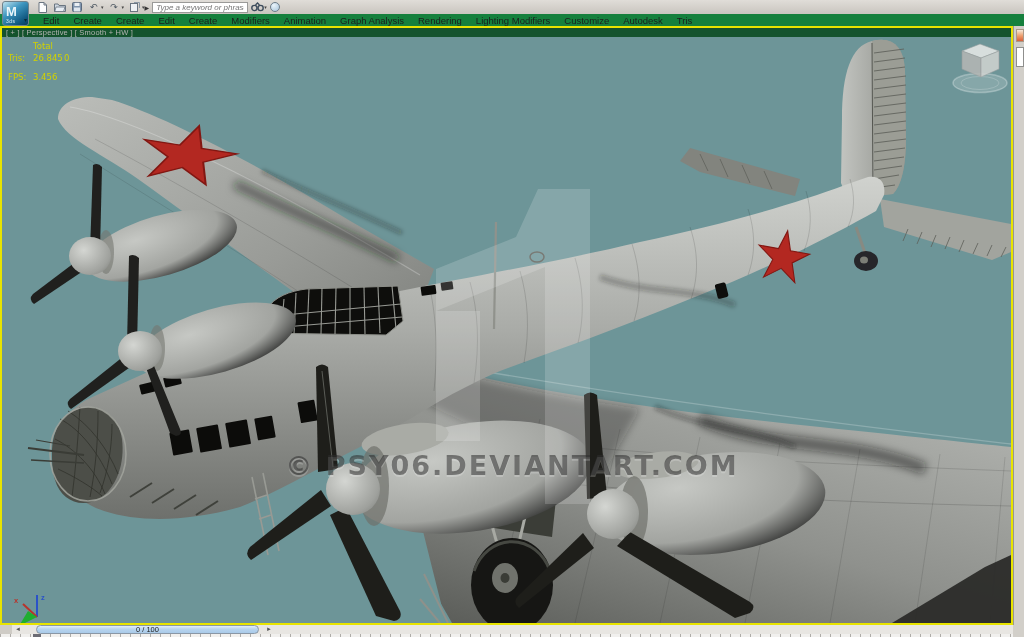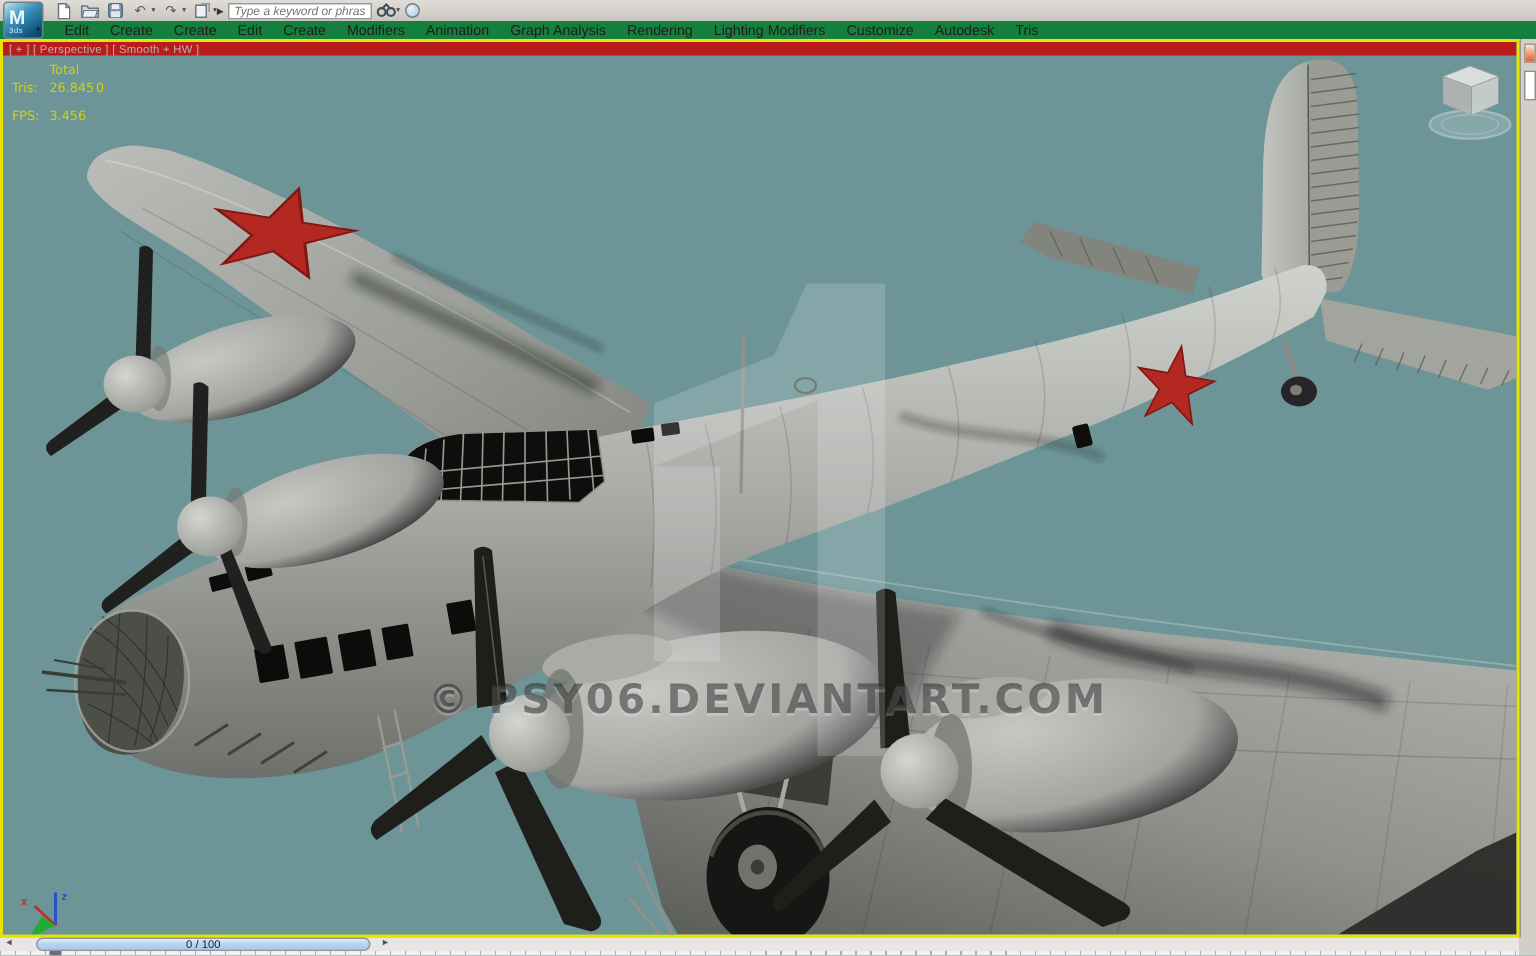--- a/index.html
+++ b/index.html
@@ -32,34 +32,34 @@
     background:radial-gradient(circle at 35% 30%,#eaf4fb,#a7c4da);box-sizing:border-box;}
 
   
   .menubar{position:absolute;left:0;top:14px;width:1024px;height:12px;
     background:#15803d;display:flex;align-items:center;padding-left:36px;box-sizing:border-box;}
   .menu-item{font-size:9.5px;color:#1c1c1c;padding:0 7px;white-space:nowrap;cursor:default;}
 
   
   .viewport{position:absolute;left:0;top:26px;width:1013px;height:599px;
     border:2px solid #e8e400;box-sizing:border-box;background:#6d9598;overflow:hidden;}
-  .vplabelstrip{position:absolute;left:0;top:0;width:100%;height:9px;background:#b91c1c;
+  .vplabelstrip{position:absolute;left:0;top:0;width:100%;height:9px;background:#14532d;
     display:flex;align-items:center;z-index:30;}
   .vplabel{font-size:7.5px;color:#b4b4b2;margin-left:4px;letter-spacing:.2px;white-space:nowrap;}
   .vpsvg{position:absolute;left:0;top:0;width:1009px;height:595px;}
 
   
   .cpanel{position:absolute;right:0;top:26px;width:11px;height:611px;background:#d2cfc9;
     border-left:1px solid #9a968f;box-sizing:border-box;}
   .cpanel .picon{position:absolute;left:2px;top:3px;width:8px;height:13px;
     background:linear-gradient(180deg,#f6e9da 0%,#ec9b6a 55%,#d95f3b 100%);border:1px solid #a98;box-sizing:border-box;}
   .cpanel .pfield{position:absolute;left:2px;top:21px;width:8px;height:20px;background:#fff;border:1px solid #8f8f8d;box-sizing:border-box;}
 
   
-  .sliderbar{position:absolute;left:0;top:625px;width:1013px;height:9px;background:#e8e6e2;}
+  .sliderbar{position:absolute;left:12px;top:625px;width:1013px;height:9px;background:#e8e6e2;}
   .tsarrow{position:absolute;top:1px;font-size:6px;color:#555;line-height:7px;}
   .tsarrow.left{left:3px;} .tsarrow.right{left:254px;}
   .timeslider{position:absolute;left:24px;top:0px;width:223px;height:9px;border-radius:5px;
     border:1px solid #8a97a5;background:linear-gradient(#e2effc,#b8d4ee 45%,#a9cae9);
     box-sizing:border-box;display:flex;align-items:center;justify-content:center;
     font-size:7.5px;color:#222;}
   .trackbar{position:absolute;left:0;top:634px;width:1013px;height:3px;background:#f1f0ee;
     background-image:repeating-linear-gradient(90deg,#aeaca8 0 1px,transparent 1px 10px);}
   .trackmarker{position:absolute;left:33px;top:634px;width:8px;height:3px;background:#6c6c74;}
   .botcorner{position:absolute;left:1013px;top:625px;width:11px;height:12px;background:#d2cfc9;}

